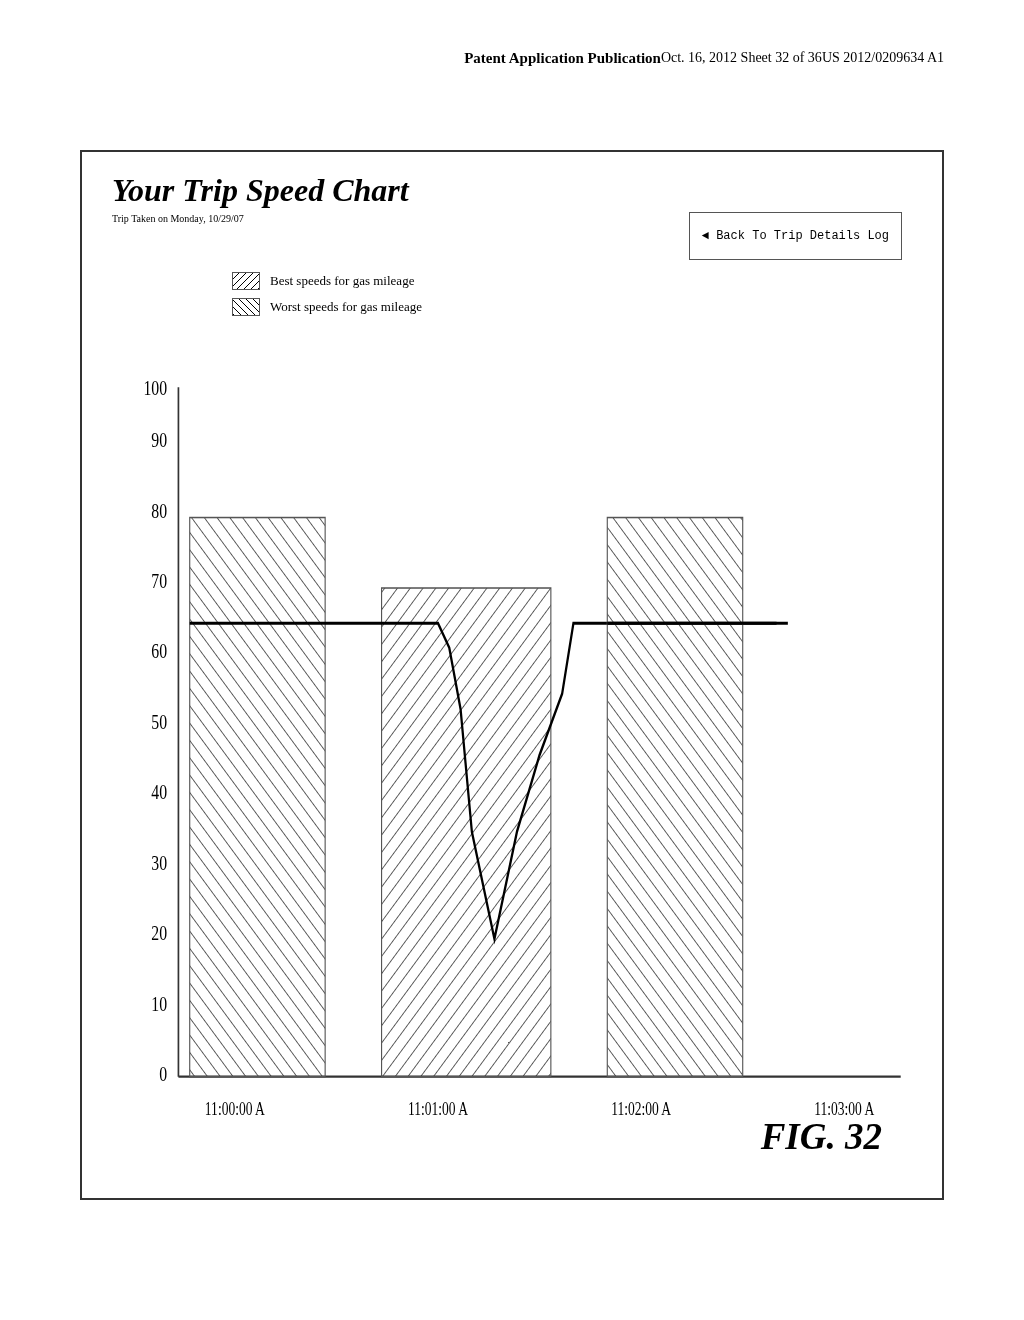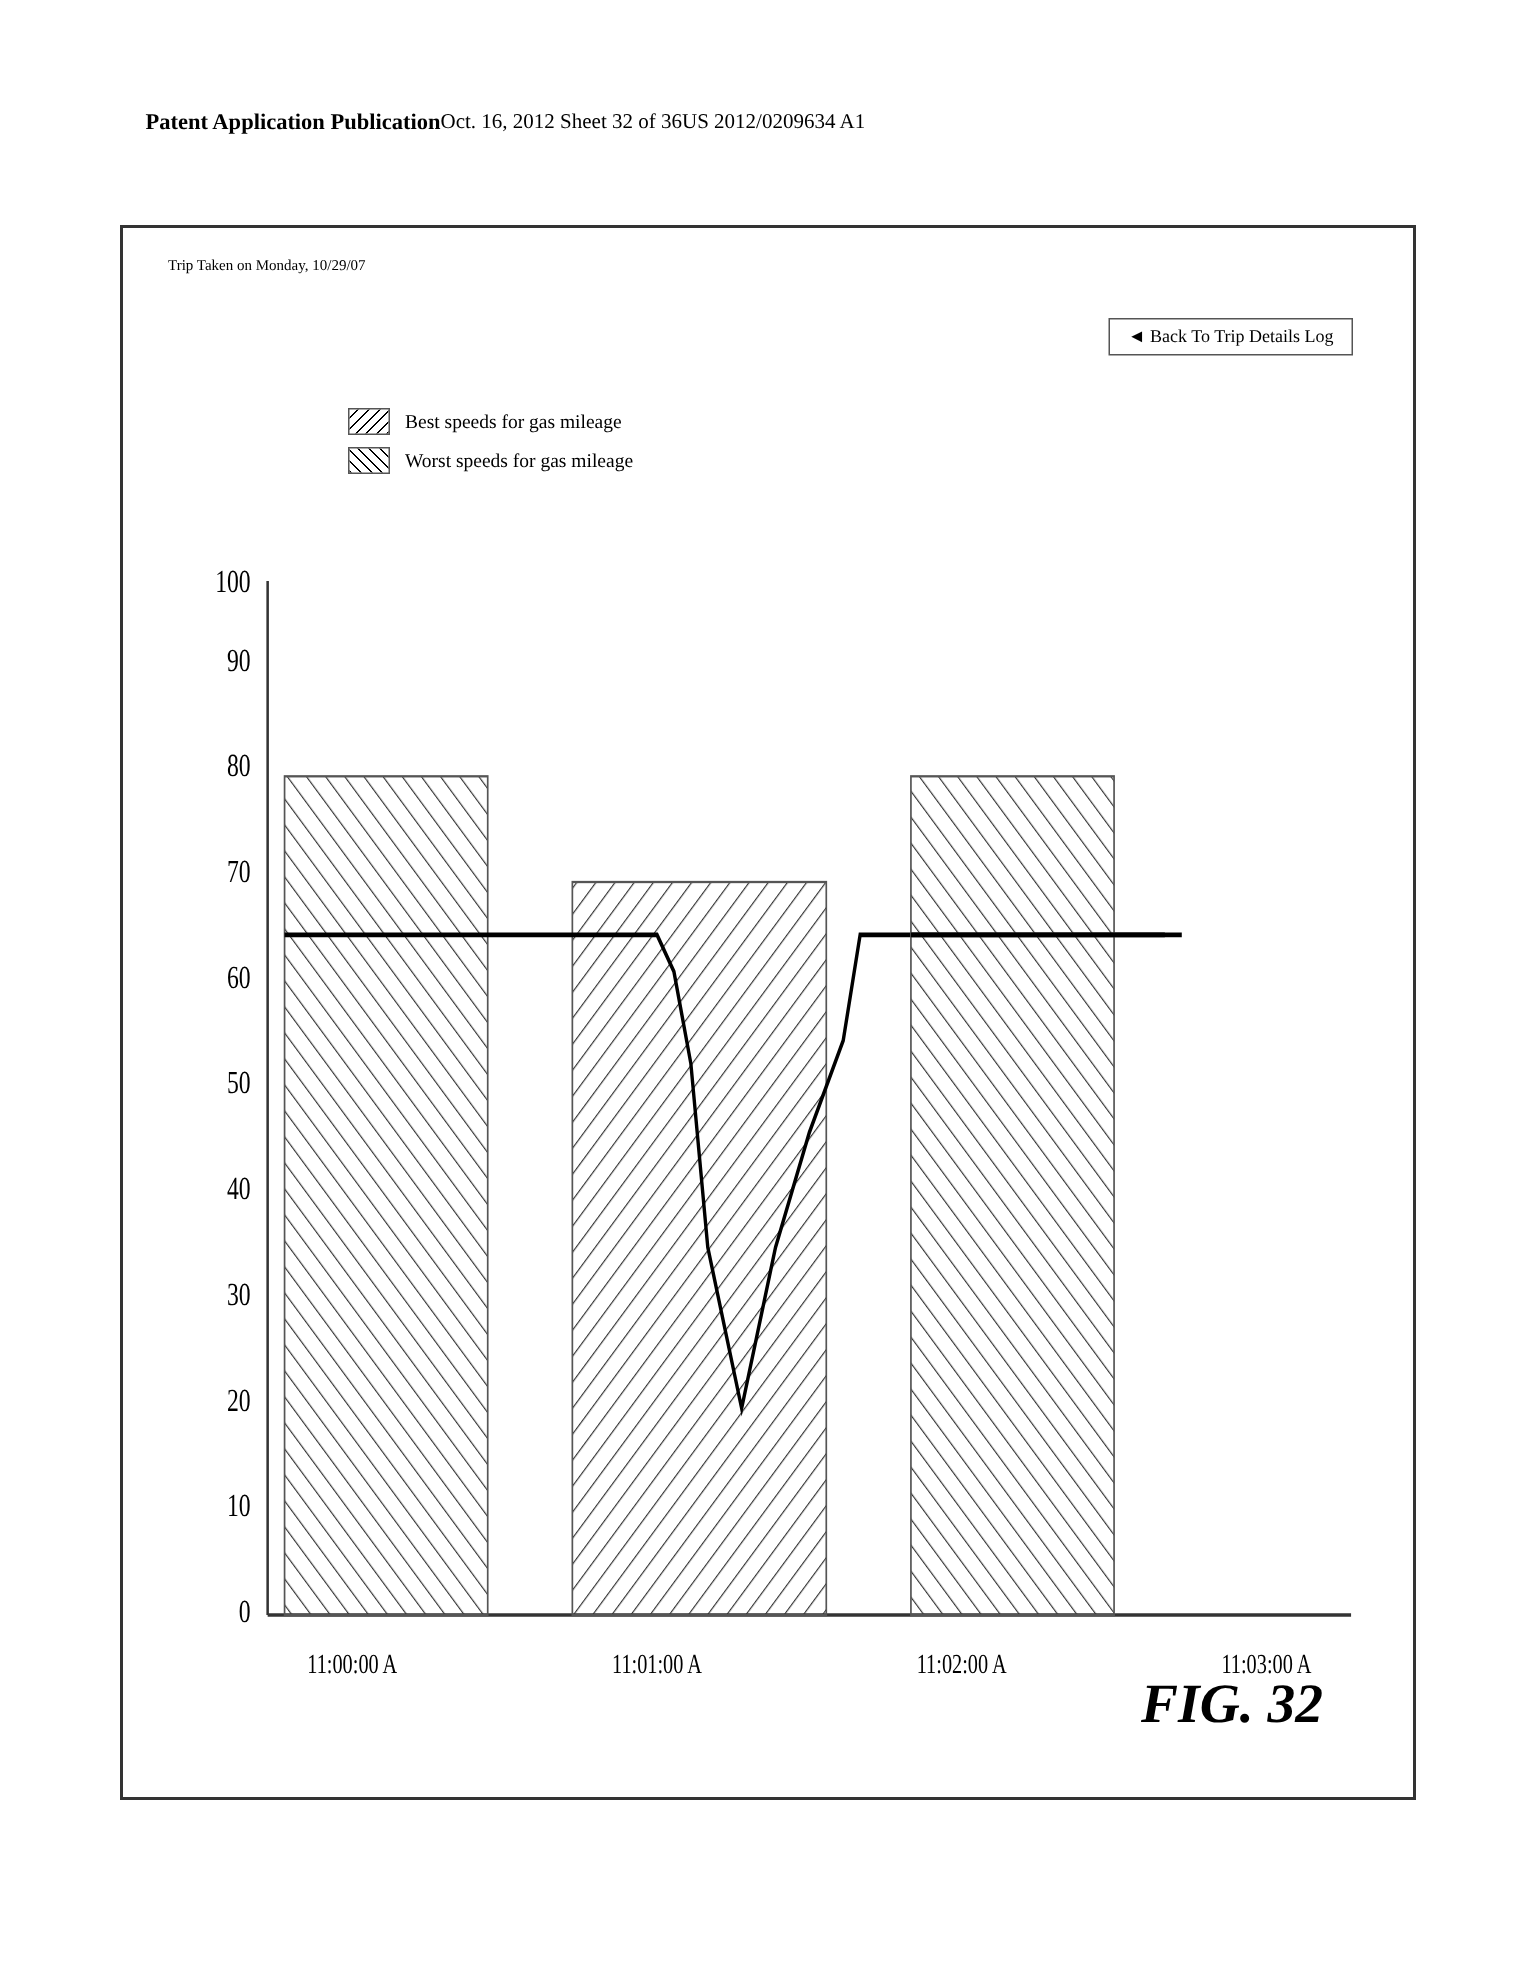--- a/index.html
+++ b/index.html
@@ -12,24 +12,23 @@
       position: relative;
     }
 
     
     .header {
       position: absolute;
       top: 50px;
       left: 17px;
       right: 0;
       display: flex;
-      justify-content: flex-start;
+      justify-content: flex-end;
       padding: 0 80px;
       font-size: 15px;
-      margin-top: 24px;
     }
     .header-left {
       font-weight: bold;
     }
     .header-center {
       font-size: 14px;
     }
     .header-right {
       font-size: 14px;
     }
@@ -58,26 +57,27 @@
       margin-left: 10px;
       margin-bottom: 20px;
     }
 
     
     .back-button {
       position: absolute;
       top: 60px;
       right: 40px;
       border: 1px solid #555;
-      padding: 4px 12px;
+      padding: 16px 12px;
       font-size: 12px;
       display: flex;
       align-items: center;
       gap: 4px;
       cursor: pointer;
+      font-family: Liberation Mono, monospace;
     }
 
     
     .legend {
       position: absolute;
       top: 120px;
       left: 150px;
       display: flex;
       flex-direction: column;
       gap: 8px;
@@ -128,20 +128,21 @@
 <body>
 
 <div class="header">
   <span class="header-left">Patent Application Publication</span>
   <span class="header-center">Oct. 16, 2012  Sheet 32 of 36</span>
   <span class="header-right">US 2012/0209634 A1</span>
 </div>
 
 <div class="figure-container">
 
+  <div class="chart-title">Your Trip Speed Chart</div>
   <div class="chart-subtitle">Trip Taken on Monday, 10/29/07</div>
 
   <div class="back-button">◄ Back To Trip Details Log</div>
 
   <div class="legend">
     <div class="legend-item">
       <div class="legend-swatch hatch-best"></div>
       <span>Best speeds for gas mileage</span>
     </div>
     <div class="legend-item">

